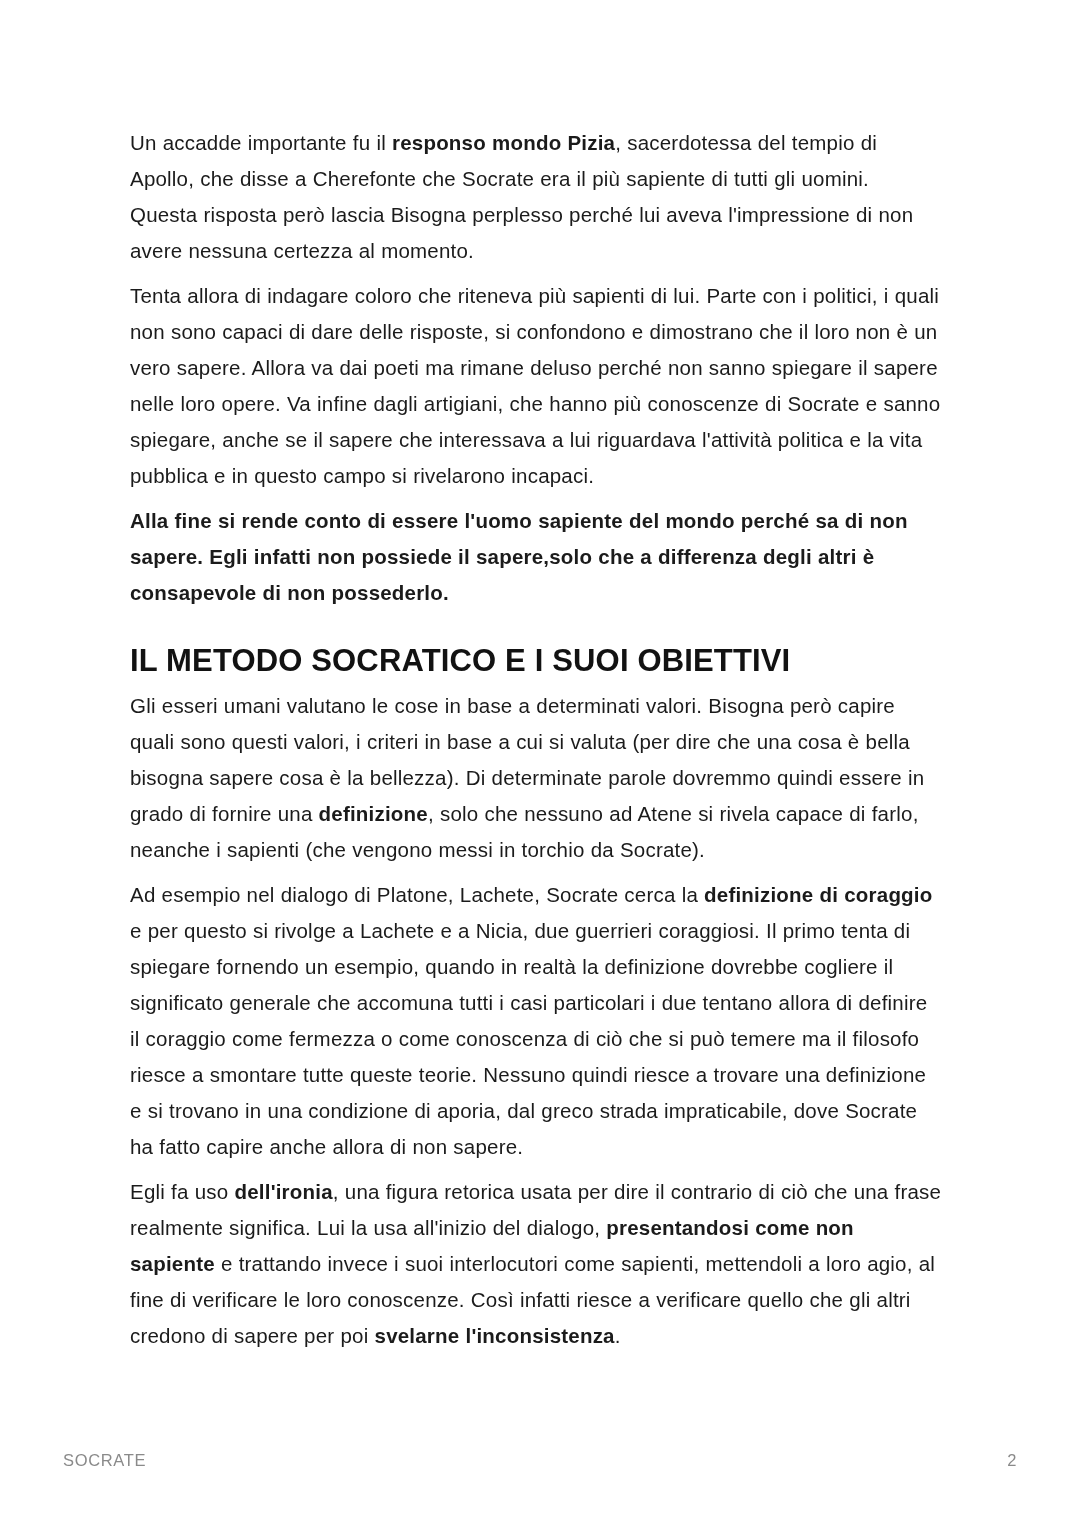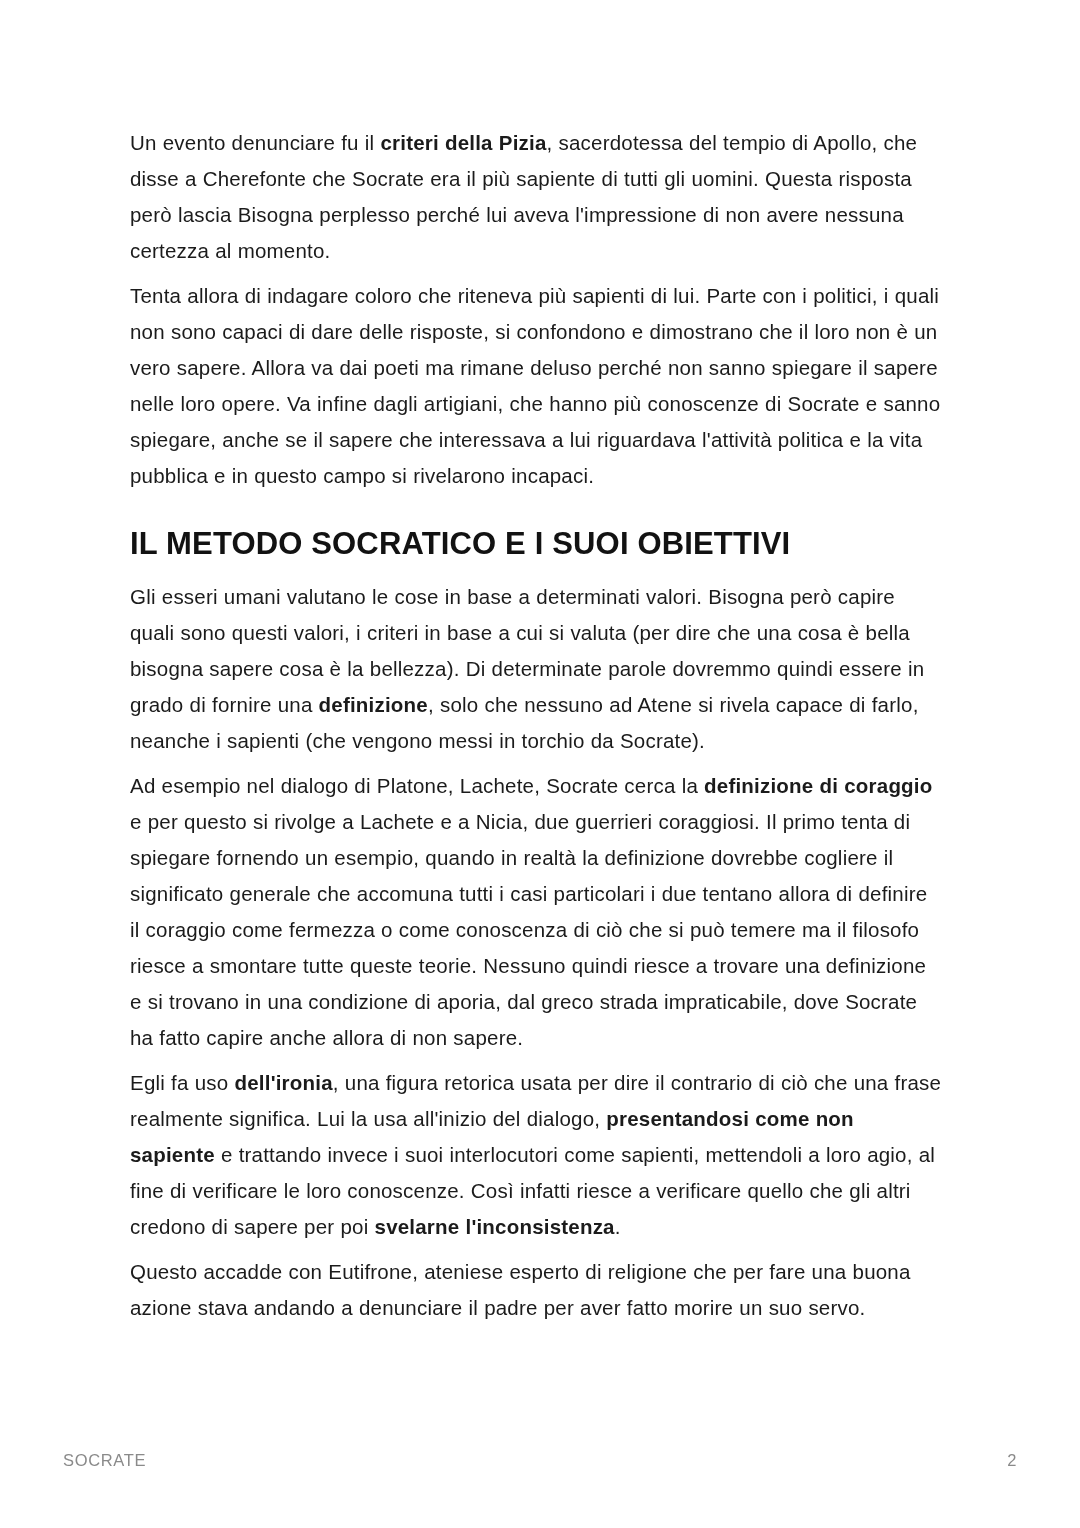--- a/index.html
+++ b/index.html
@@ -33,21 +33,21 @@
     line-height: 36px;
     color: #1b1b1b;
     text-align: left;
     letter-spacing: 0.01em;
     word-spacing: 0.01em;
   }
   p.para.bold-para {
     font-weight: bold;
   }
   h2.section-heading {
-    margin: 31px 0 16px 0;
+    margin: 31px 0 8px 0;
     font-size: 31px;
     line-height: 38px;
     font-weight: bold;
     color: #121212;
     letter-spacing: 0.005em;
   }
   .footer {
     position: absolute;
     left: 63px;
     right: 63px;
@@ -65,34 +65,34 @@
   .footer-page { white-space: nowrap; }
   b, strong { font-weight: bold; }
 </style>
 </head>
 <body>
 
 <div class="page">
 
   <div class="content">
 
-    <p class="para"><span>Un evento denunciare fu il </span><b>criteri della Pizia</b><span>, sacerdotessa del tempio di Apollo, che disse a Cherefonte che Socrate era il più sapiente di tutti gli uomini. Questa risposta però lascia Bisogna perplesso perché lui aveva l'impressione di non avere nessuna certezza al momento.</span></p>
+    <p class="para"><span>Un accadde importante fu il </span><b>responso mondo Pizia</b><span>, sacerdotessa del tempio di Apollo, che disse a Cherefonte che Socrate era il più sapiente di tutti gli uomini. Questa risposta però lascia Bisogna perplesso perché lui aveva l'impressione di non avere nessuna certezza al momento.</span></p>
 
     <p class="para">Tenta allora di indagare coloro che riteneva più sapienti di lui. Parte con i politici, i quali non sono capaci di dare delle risposte, si confondono e dimostrano che il loro non è un vero sapere. Allora va dai poeti ma rimane deluso perché non sanno spiegare il sapere nelle loro opere. Va infine dagli artigiani, che hanno più conoscenze di Socrate e sanno spiegare, anche se il sapere che interessava a lui riguardava l'attività politica e la vita pubblica e in questo campo si rivelarono incapaci.</p>
 
+    <p class="para bold-para">Alla fine si rende conto di essere l'uomo sapiente del mondo perché sa di non sapere. Egli infatti non possiede il sapere,solo che a differenza degli altri è consapevole di non possederlo.</p>
 
     <h2 class="section-heading">IL METODO SOCRATICO E I SUOI OBIETTIVI</h2>
 
     <p class="para"><span>Gli esseri umani valutano le cose in base a determinati valori. Bisogna però capire quali sono questi valori, i criteri in base a cui si valuta (per dire che una cosa è bella bisogna sapere cosa è la bellezza). Di determinate parole dovremmo quindi essere in grado di fornire una </span><b>definizione</b><span>, solo che nessuno ad Atene si rivela capace di farlo, neanche i sapienti (che vengono messi in torchio da Socrate).</span></p>
 
     <p class="para"><span>Ad esempio nel dialogo di Platone, Lachete, Socrate cerca la </span><b>definizione di coraggio</b><span> e per questo si rivolge a Lachete e a Nicia, due guerrieri coraggiosi. Il primo tenta di spiegare fornendo un esempio, quando in realtà la definizione dovrebbe cogliere il significato generale che accomuna tutti i casi particolari i due tentano allora di definire il coraggio come fermezza o come conoscenza di ciò che si può temere ma il filosofo riesce a smontare tutte queste teorie. Nessuno quindi riesce a trovare una definizione e si trovano in una condizione di aporia, dal greco strada impraticabile, dove Socrate ha fatto capire anche allora di non sapere.</span></p>
 
     <p class="para"><span>Egli fa uso </span><b>dell'ironia</b><span>, una figura retorica usata per dire il contrario di ciò che una frase realmente significa. Lui la usa all'inizio del dialogo, </span><b>presentandosi come non sapiente</b><span> e trattando invece i suoi interlocutori come sapienti, mettendoli a loro agio, al fine di verificare le loro conoscenze. Così infatti riesce a verificare quello che gli altri credono di sapere per poi </span><b>svelarne l'inconsistenza</b><span>.</span></p>
 
-    <p class="para">Questo accadde con Eutifrone, ateniese esperto di religione che per fare una buona azione stava andando a denunciare il padre per aver fatto morire un suo servo.</p>
 
   </div>
 
   <div class="footer">
     <span class="footer-title">SOCRATE</span>
     <span class="footer-page">2</span>
   </div>
 
 </div>
 

